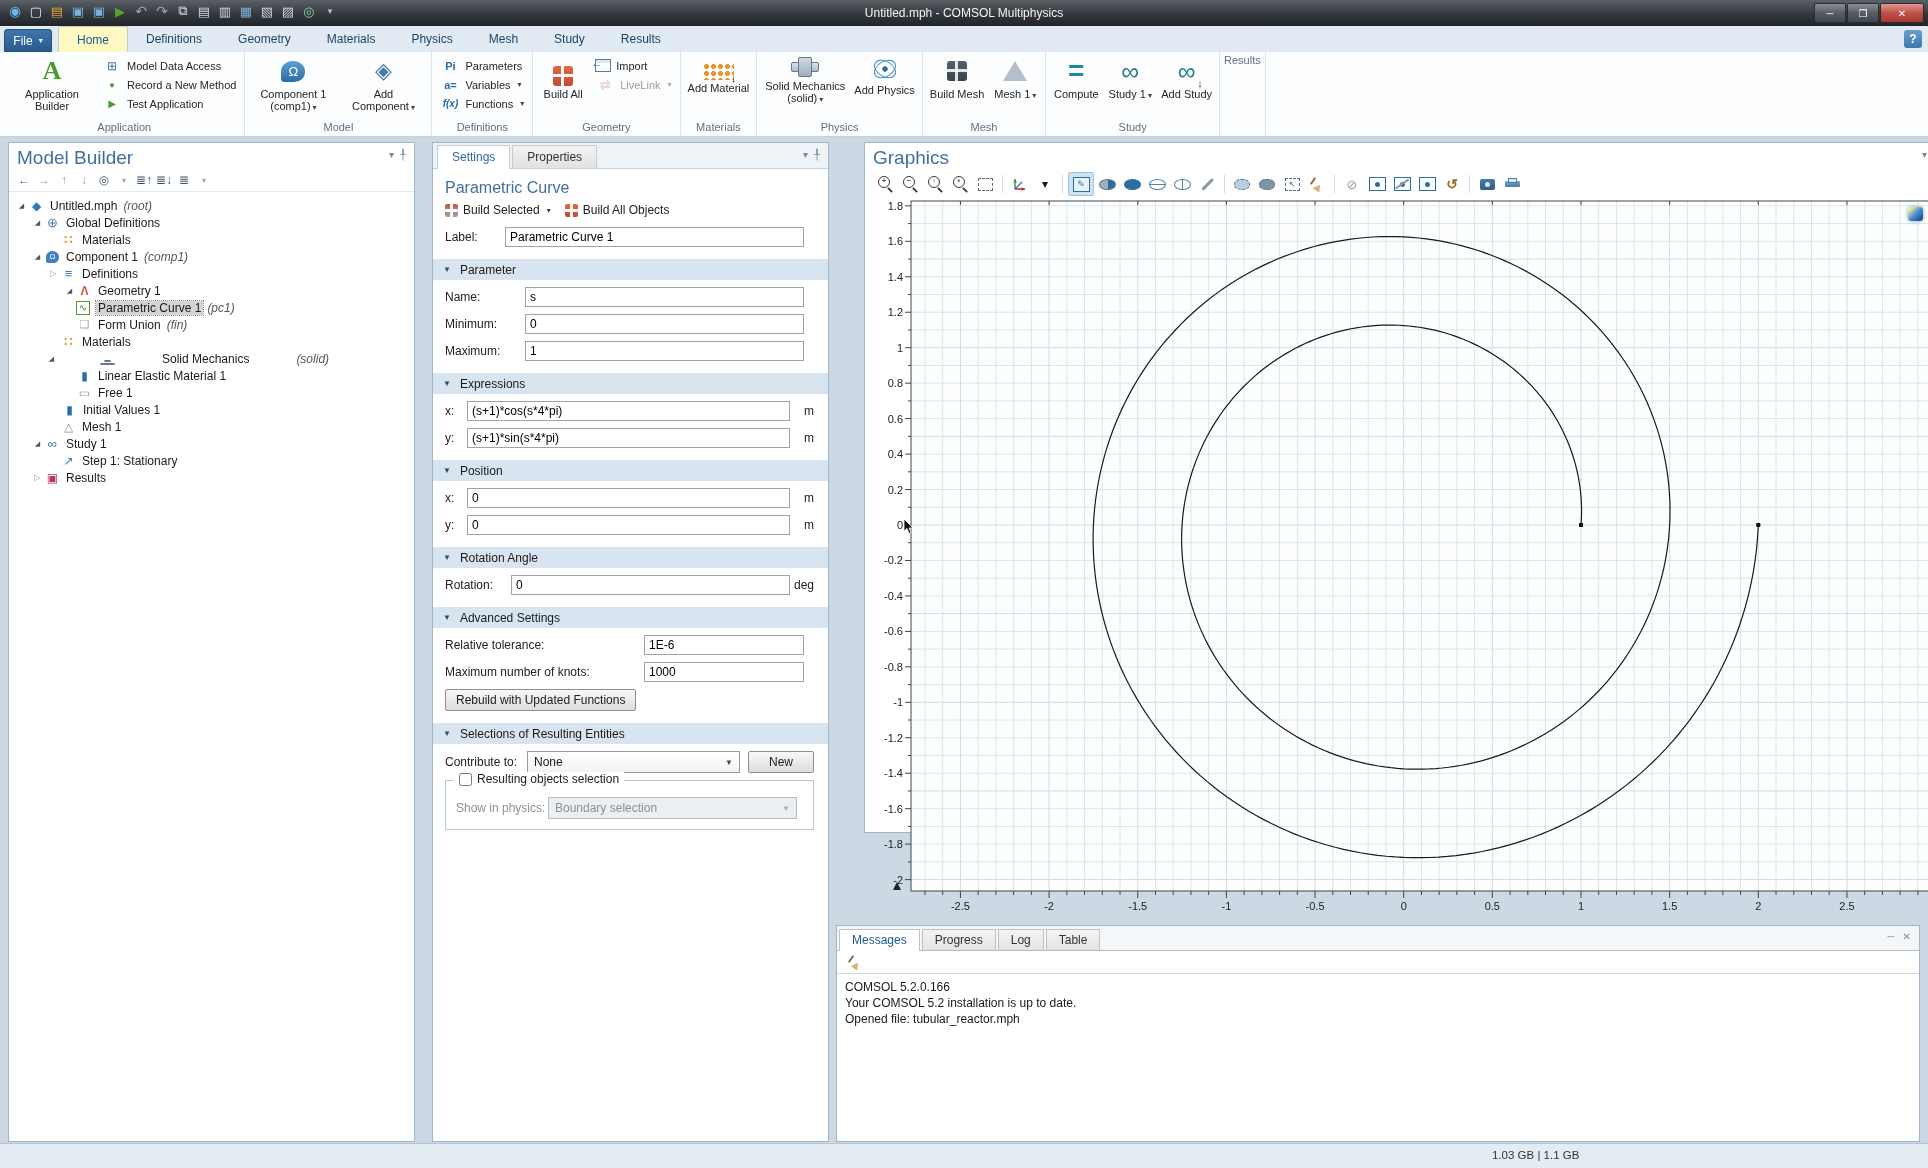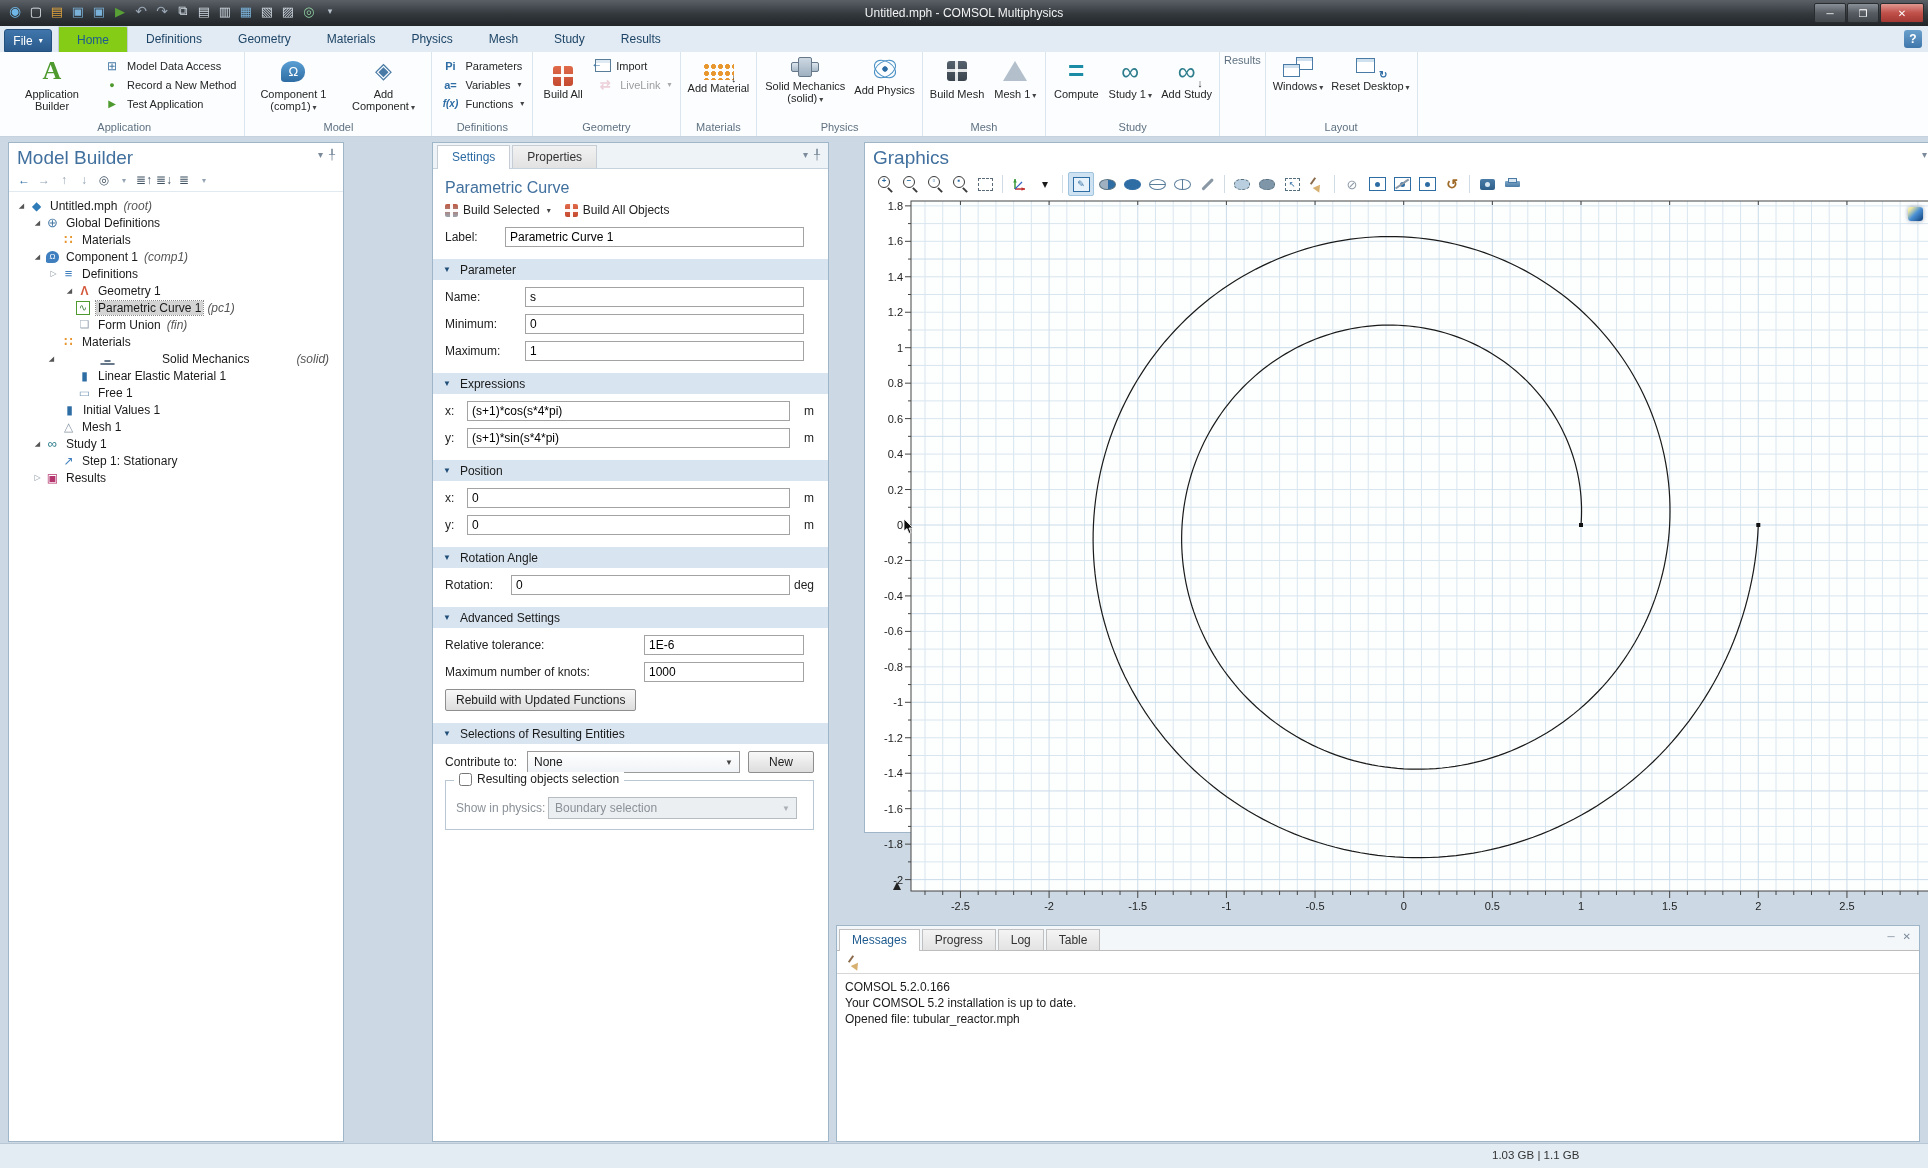--- a/index.html
+++ b/index.html
@@ -27,21 +27,21 @@
       background:linear-gradient(#8a9097,#565c62 50%,#42474c);border:1px solid #2a2d30;border-radius:2px;
       color:#fff;font-size:10px}
   .wb.close{background:linear-gradient(#e09890,#c0504a 50%,#a33832);width:42px}
   
   #tabrow{position:absolute;left:0;top:26px;right:0;height:26px;background:#e2ebf3;border-bottom:1px solid #fbfdfe}
   #file-btn{position:absolute;left:4px;top:3px;width:46px;height:21px;border-radius:3px 3px 0 0;
     background:linear-gradient(#3f76ab,#2b5a8c);color:#fff;display:flex;align-items:center;justify-content:center;gap:4px;
     font-size:12px;border:1px solid #24507e}
   #rtabs{position:absolute;left:58px;top:0;height:26px;display:flex}
   .rtab{padding:0 18px;display:flex;align-items:center;font-size:12px;color:#1d4466}
-  .rtab.active{background:#84cc16;border:1px solid #c0cdd9;border-bottom:none;color:#1e5a8e;border-radius:2px 2px 0 0}
+  .rtab.active{background:#fef9c3;border:1px solid #c0cdd9;border-bottom:none;color:#1e5a8e;border-radius:2px 2px 0 0}
   #help-btn{position:absolute;right:6px;top:4px;width:18px;height:18px;border-radius:3px;
     background:linear-gradient(#6aa0cc,#3f76ab);color:#fff;display:flex;align-items:center;justify-content:center;font-weight:bold;font-size:12px}
   
   #ribbon{position:absolute;left:0;top:52px;right:0;height:84px;background:#fbfdfe;border-bottom:1px solid #c6d3df;
     display:flex;align-items:stretch;padding-left:4px}
   .rgroup{display:flex;flex-direction:column;border-right:1px solid #dbe5ed;padding:2px 4px 0 4px}
   .ritems{flex:1;display:flex;align-items:flex-start;gap:2px}
   .rglabel{height:15px;text-align:center;font-size:11px;color:#5f7181}
   .rbig{width:max-content;max-width:82px;min-width:46px;display:flex;flex-direction:column;align-items:center;
         padding:2px 3px;border-radius:2px}
@@ -102,21 +102,21 @@
   .ri-windows::before{content:"";position:absolute;right:1px;top:1px;width:15px;height:11px;
      border:1px solid #4a7ba6;background:linear-gradient(#cfe0ef 3px,#fff 3px)}
   .ri-windows::after{content:"";position:absolute;left:1px;bottom:1px;width:15px;height:11px;
      border:1px solid #4a7ba6;background:linear-gradient(#cfe0ef 3px,#fff 3px)}
   .ri-reset-desktop{width:24px;height:22px}
   .ri-reset-desktop::before{content:"";position:absolute;left:2px;top:2px;width:17px;height:13px;
      border:1px solid #4a7ba6;background:linear-gradient(#cfe0ef 3px,#fff 3px)}
   .ri-reset-desktop::after{content:"↻";position:absolute;right:-1px;bottom:-2px;font-size:10px;color:#2e6da4;font-weight:bold}
   
   .panel{position:absolute;background:#fff;border:1px solid #9fb6c9;box-sizing:border-box}
-  #mb-panel{left:8px;top:142px;width:336px;height:1000px}
+  #mb-panel{left:8px;top:142px;width:407px;height:1000px}
   #settings-panel{left:432px;top:142px;width:397px;height:1000px}
   #graphics-panel{left:864px;top:142px;width:1084px;height:691px}
   #messages-panel{left:836px;top:925px;width:1084px;height:217px}
   .phead{display:flex;align-items:flex-start;justify-content:space-between;padding:4px 8px 0 8px}
   .ptitle{font-size:19px;color:#41709e;font-weight:normal}
   .phicons{display:flex;gap:6px;color:#7a8a9a;font-size:10px;padding-top:2px}
   .phicons span{cursor:default}
   
   #mb-toolbar{display:flex;align-items:center;gap:2px;padding:3px 6px;border-bottom:1px solid #e2eaf1}
   .mbt{min-width:18px;height:16px;display:flex;align-items:center;justify-content:center;font-size:12px;color:#93a3b1}
@@ -409,33 +409,20 @@
         </div>
         <div class="rbig">
           <div class="ri ri-add-study"></div>
           <div class="rlab">Add Study</div>
         </div>
       </div>
       <div class="rglabel">Study</div>
     </div>
     <div class="rgroup">
       <div class="rglabel">Results</div>
-    </div>
-    <div class="rgroup">
-      <div class="ritems">
-        <div class="rbig">
-          <div class="ri ri-windows"></div>
-          <div class="rlab">Windows<span class="caret">▾</span></div>
-        </div>
-        <div class="rbig">
-          <div class="ri ri-reset-desktop"></div>
-          <div class="rlab">Reset Desktop<span class="caret">▾</span></div>
-        </div>
-      </div>
-      <div class="rglabel">Layout</div>
     </div>
   </div>
 
 <div class="panel" id="mb-panel">
   <div class="phead">
     <div class="ptitle">Model Builder</div>
     <div class="phicons">
         <span>▾</span>
         <span>╀</span>
       </div>

